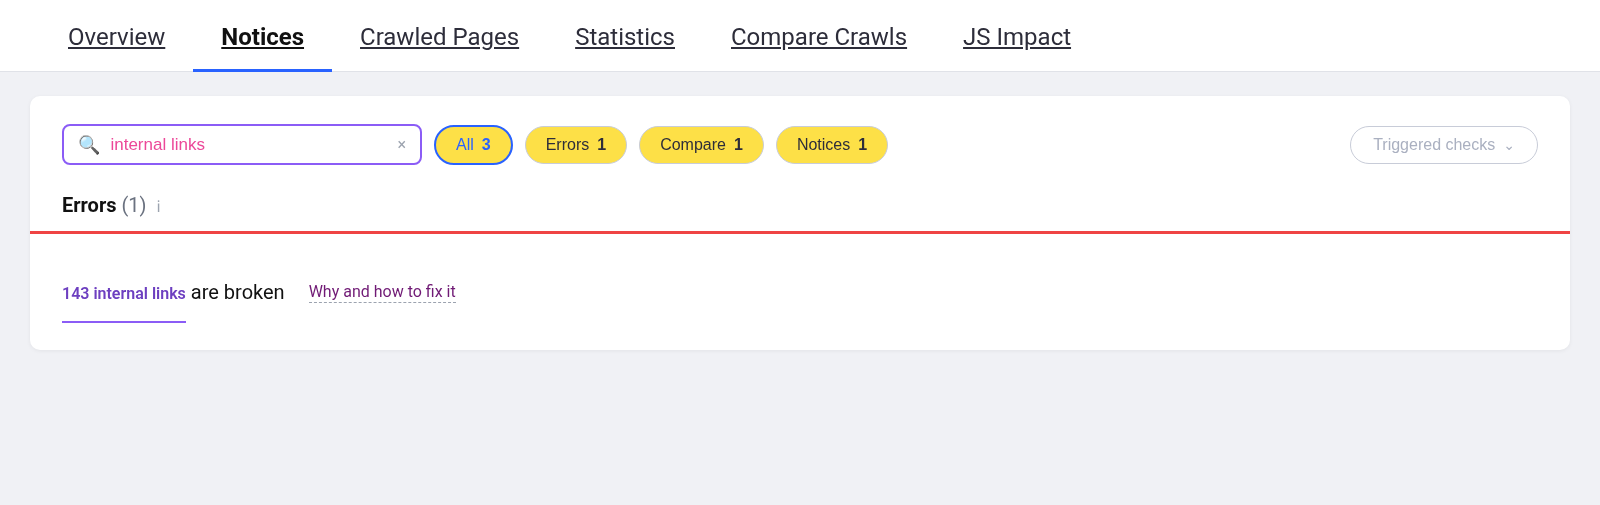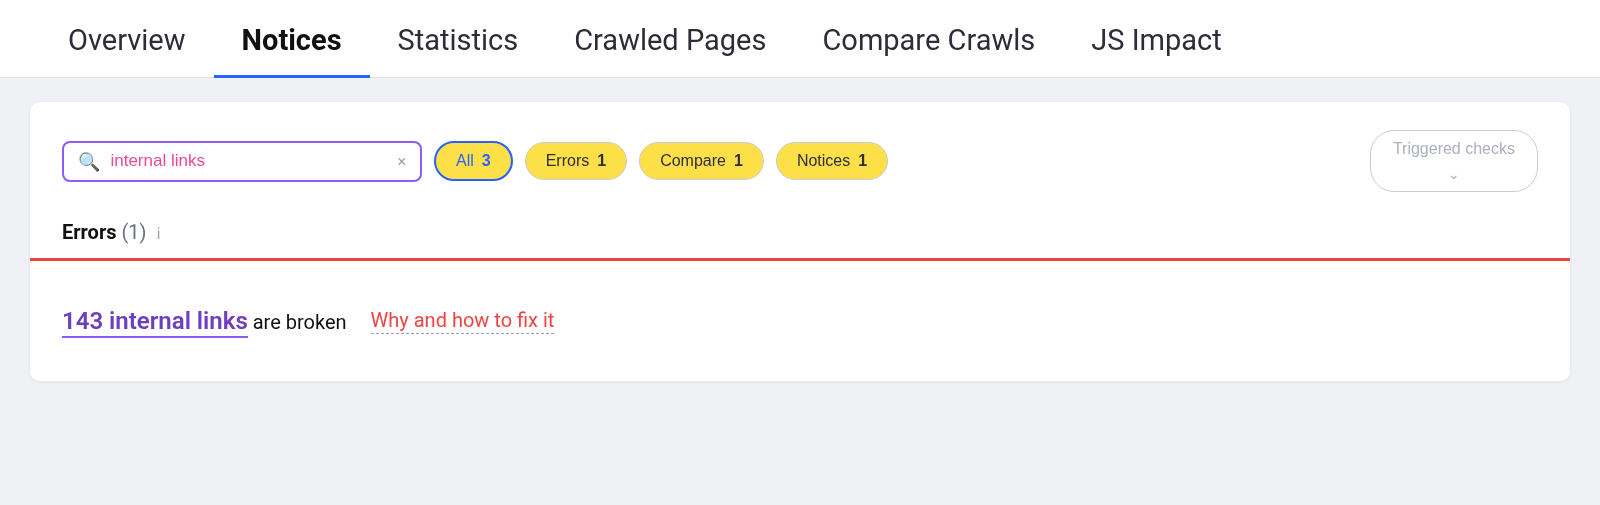--- a/index.html
+++ b/index.html
@@ -23,28 +23,29 @@
       display: flex;
       align-items: flex-end;
       background: #ffffff;
       padding: 0 40px;
       border-bottom: 1px solid #e0e2e8;
       gap: 0;
     }
 
     .nav-tab {
       padding: 22px 28px 18px;
-      font-size: 29px;
+      font-size: 24px;
       font-weight: 400;
       color: #2d2d3a;
       cursor: pointer;
       border-bottom: 3px solid transparent;
       white-space: nowrap;
       position: relative;
       top: 1px;
+      text-decoration: underline;
     }
 
     .nav-tab.active {
       font-weight: 700;
       border-bottom: 3px solid #2962ff;
       color: #111;
     }
 
     
     .content-area {
@@ -129,21 +130,20 @@
       align-items: center;
       gap: 8px;
       padding: 9px 22px;
       border-radius: 24px;
       border: 1.5px solid #c8ccd8;
       background: #fff;
       font-size: 16px;
       cursor: pointer;
       color: #aab0c0;
       margin-left: auto;
-      flex-direction: column;
     }
 
     .dropdown-arrow {
       font-size: 14px;
       color: #aab0c0;
     }
 
     
     .section-header {
       display: flex;
@@ -181,51 +181,51 @@
     
     .issue-row {
       display: flex;
       align-items: center;
       gap: 24px;
       padding: 18px 0;
     }
 
     .issue-link {
       color: #6d3fc0;
-      font-size: 24px;
+      font-size: 16px;
       font-weight: 600;
       text-decoration: none;
       border-bottom: 2px solid #8b5cf6;
-      padding-bottom: 1px;
+      padding-bottom: 18px;
     }
 
     .issue-text {
       font-size: 20px;
       color: #111;
     }
 
     .fix-link {
-      font-size: 20px;
-      color: #ef4444;
+      font-size: 16px;
+      color: #701a75;
       text-decoration: none;
       border-bottom: 1.5px dashed #9ca3af;
       padding-bottom: 1px;
       cursor: pointer;
     }
   </style>
 </head>
 <body>
 
 <div class="page-wrapper">
 
   <nav class="nav-tabs">
     <div class="nav-tab">Overview</div>
     <div class="nav-tab active">Notices</div>
+    <div class="nav-tab">Crawled Pages</div>
     <div class="nav-tab">Statistics</div>
-    <div class="nav-tab">Crawled Pages</div>
     <div class="nav-tab">Compare Crawls</div>
     <div class="nav-tab">JS Impact</div>
   </nav>
 
   <div class="content-area">
     <div class="panel">
 
       <div class="filter-row">
 
         <div class="search-box">

